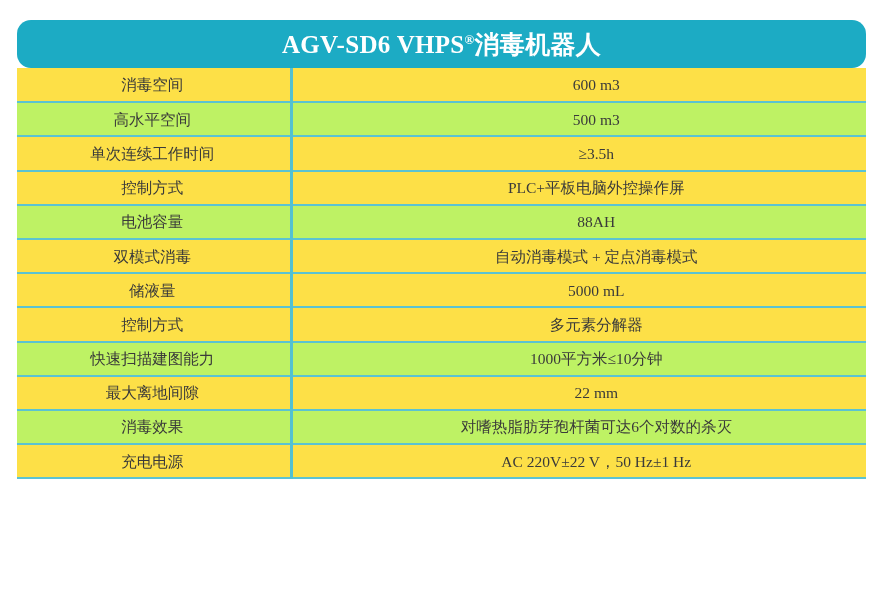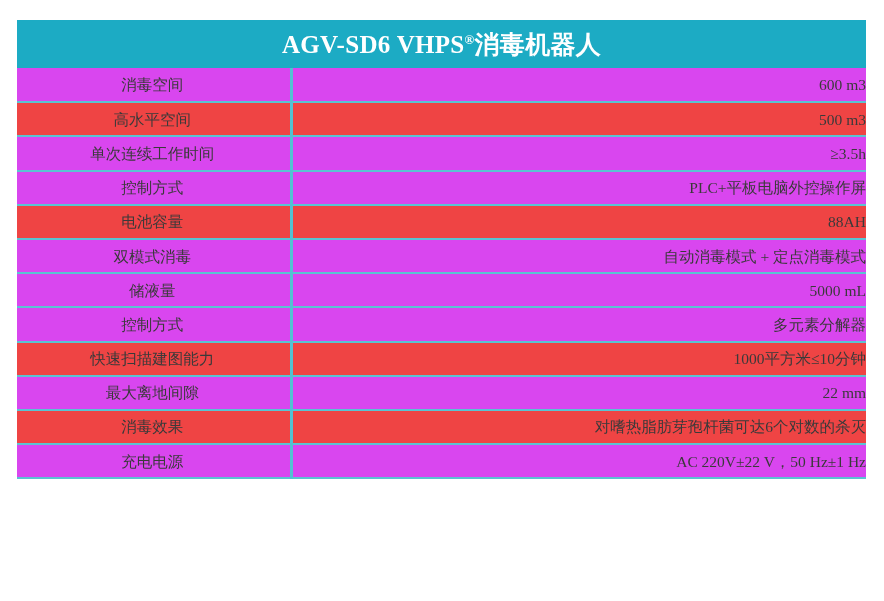--- a/index.html
+++ b/index.html
@@ -26,20 +26,21 @@
     width: 849px;
   }
   
   .title-bar {
     height: 48px;
     background: #1CABC4;
     display: flex;
     align-items: center;
     justify-content: center;
     box-sizing: border-box;
+    border-radius: 14px;
   }
   .title-text {
     color: #ffffff;
     font-family: "Liberation Serif", "DejaVu Serif", serif;
     font-weight: bold;
     font-size: 25px;
     letter-spacing: 0.3px;
     line-height: 1;
     white-space: nowrap;
   }
@@ -51,24 +52,24 @@
   
   .spec-table {
     width: 100%;
     border-collapse: collapse;
     table-layout: fixed;
   }
   .spec-table tr {
     height: 34.2px;
   }
   .spec-table tr.shade td {
-    background: #ef4444;
+    background: #bef264;
   }
   .spec-table tr.plain td {
-    background: #d946ef;
+    background: #fde047;
   }
   .spec-table td {
     border-top: 2px solid #5BC3D2;
     padding: 0;
     color: #3A3A3A;
     font-family: "Liberation Serif", "DejaVu Serif", serif;
     font-size: 15.5px;
     line-height: 1.1;
     vertical-align: middle;
     box-sizing: border-box;
@@ -80,21 +81,21 @@
     border-bottom: 2px solid #5BC3D2;
     margin-top: 44px;
   }
   td.label-cell {
     width: 274px;
     text-align: center;
     border-right: 3px solid #53C1D2;
     padding-right: 2px;
   }
   td.value-cell {
-    text-align: right;
+    text-align: center;
     padding-left: 34px;
   }
   .cell-text {
     display: inline-block;
   }
 </style>
 </head>
 <body>
 
 <div id="spec-sheet">

